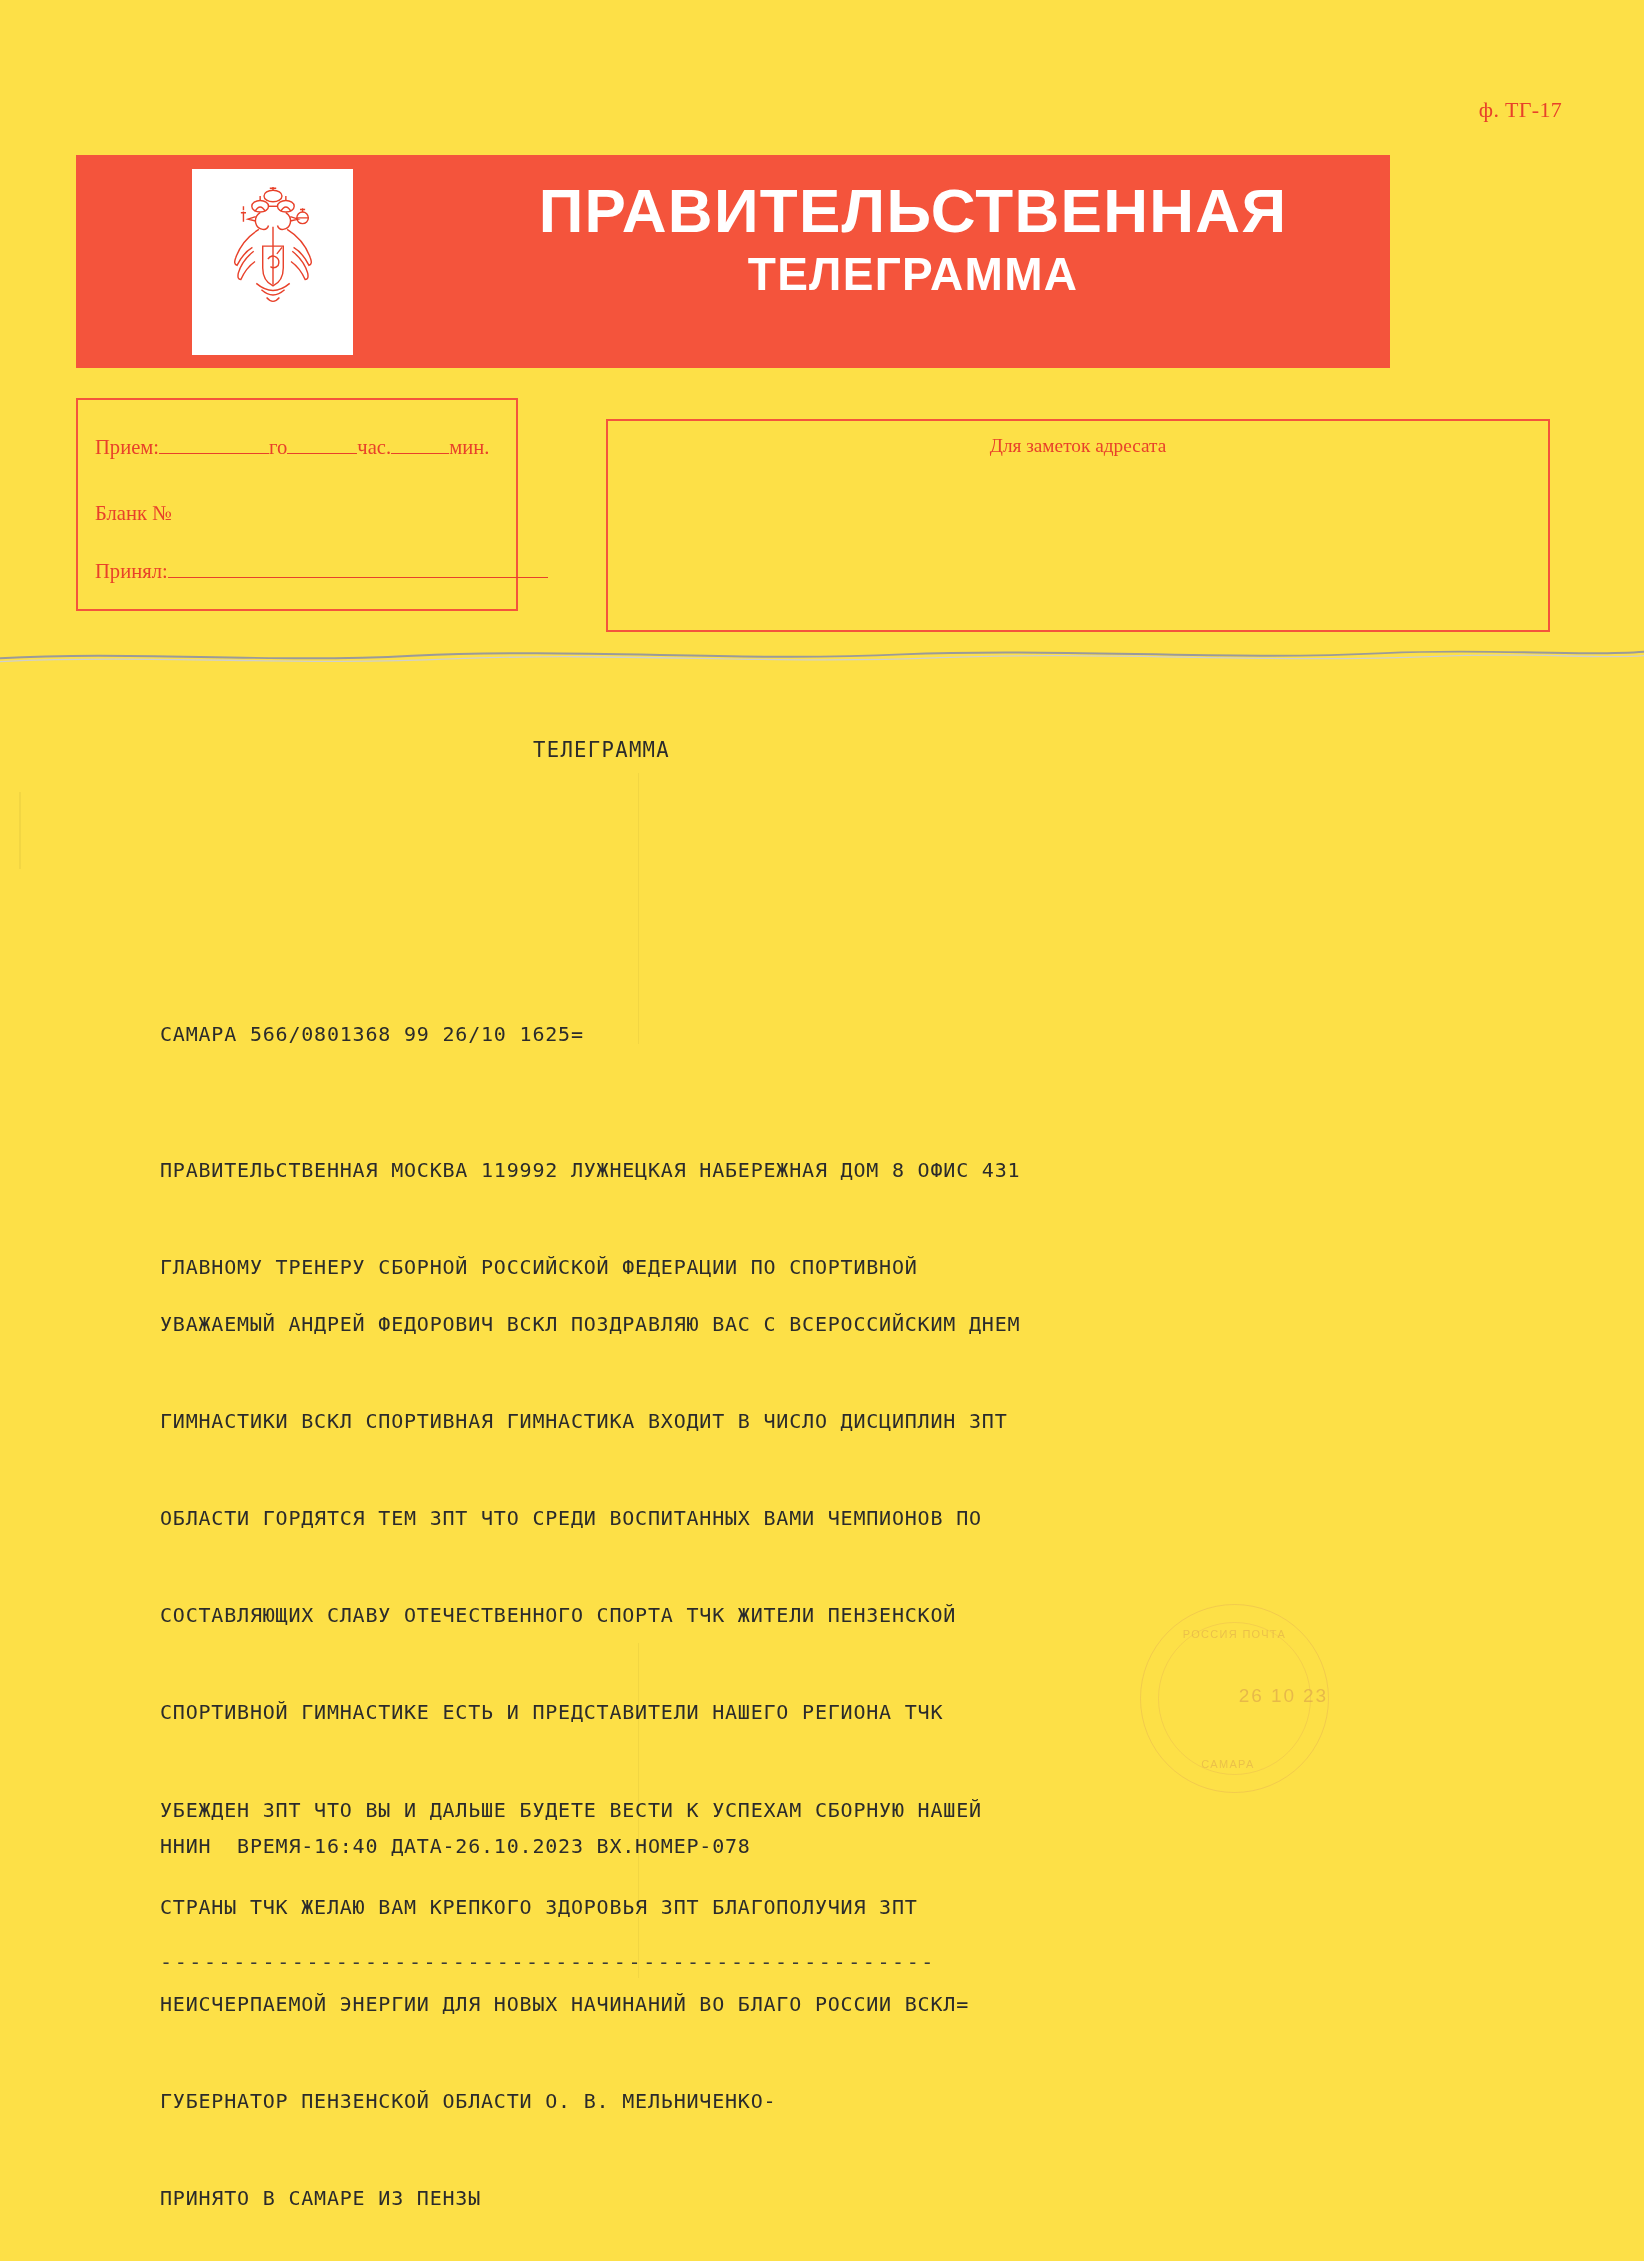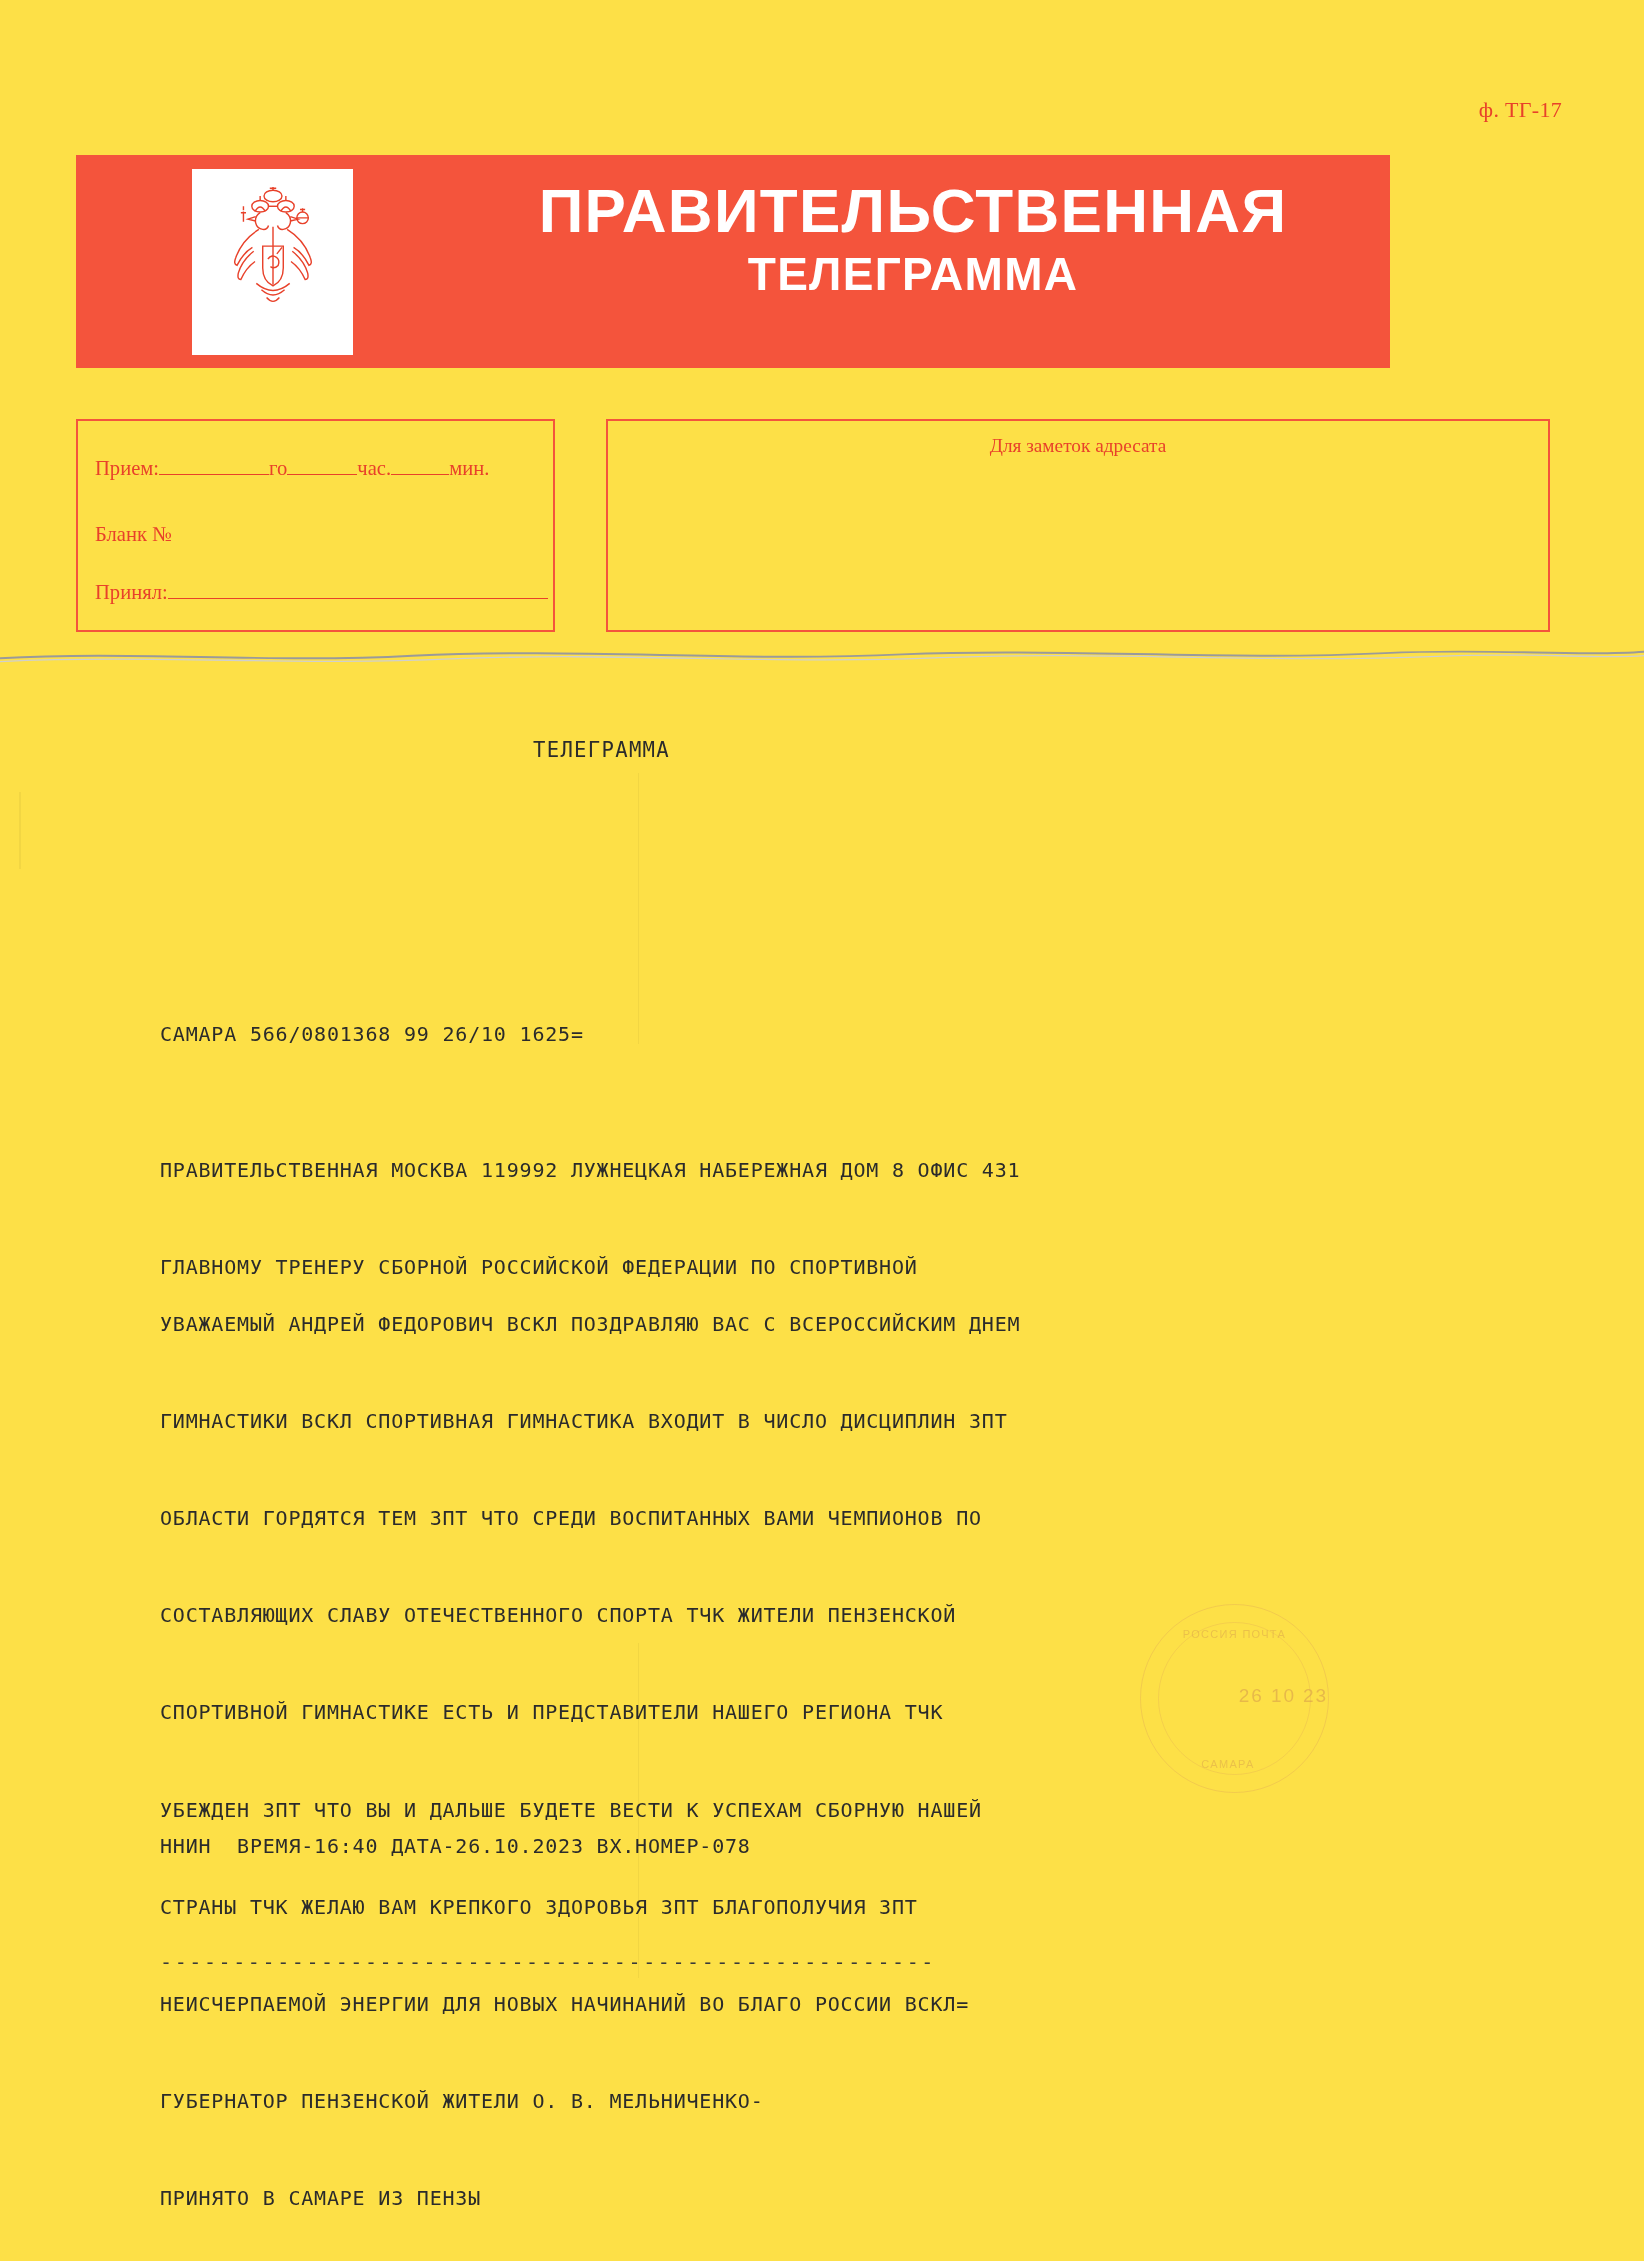--- a/index.html
+++ b/index.html
@@ -79,22 +79,22 @@
     font-weight: bold;
     letter-spacing: 1.3px;
     line-height: 1.15;
     margin-top: 5.2px;
   }
 
   
   .box-left {
     position: absolute;
     left: 76px;
-    top: 419px;
-    width: 479px;
+    top: 398px;
+    width: 442px;
     height: 213px;
     border: 2.6px solid #f4543c;
     box-sizing: border-box;
   }
   .box-right {
     position: absolute;
     left: 606px;
     top: 419px;
     width: 944px;
     height: 213px;
@@ -311,21 +311,21 @@
 
   <div class="typed message">
     <div>УВАЖАЕМЫЙ АНДРЕЙ ФЕДОРОВИЧ ВСКЛ ПОЗДРАВЛЯЮ ВАС С ВСЕРОССИЙСКИМ ДНЕМ</div>
     <div>ГИМНАСТИКИ ВСКЛ СПОРТИВНАЯ ГИМНАСТИКА ВХОДИТ В ЧИСЛО ДИСЦИПЛИН ЗПТ</div>
     <div>ОБЛАСТИ ГОРДЯТСЯ ТЕМ ЗПТ ЧТО СРЕДИ ВОСПИТАННЫХ ВАМИ ЧЕМПИОНОВ ПО</div>
     <div>СОСТАВЛЯЮЩИХ СЛАВУ ОТЕЧЕСТВЕННОГО СПОРТА ТЧК ЖИТЕЛИ ПЕНЗЕНСКОЙ</div>
     <div>СПОРТИВНОЙ ГИМНАСТИКЕ ЕСТЬ И ПРЕДСТАВИТЕЛИ НАШЕГО РЕГИОНА ТЧК</div>
     <div>УБЕЖДЕН ЗПТ ЧТО ВЫ И ДАЛЬШЕ БУДЕТЕ ВЕСТИ К УСПЕХАМ СБОРНУЮ НАШЕЙ</div>
     <div>СТРАНЫ ТЧК ЖЕЛАЮ ВАМ КРЕПКОГО ЗДОРОВЬЯ ЗПТ БЛАГОПОЛУЧИЯ ЗПТ</div>
     <div>НЕИСЧЕРПАЕМОЙ ЭНЕРГИИ ДЛЯ НОВЫХ НАЧИНАНИЙ ВО БЛАГО РОССИИ ВСКЛ=</div>
-    <div>ГУБЕРНАТОР ПЕНЗЕНСКОЙ ЖИТЕЛИ О. В. МЕЛЬНИЧЕНКО-</div>
+    <div>ГУБЕРНАТОР ПЕНЗЕНСКОЙ ОБЛАСТИ О. В. МЕЛЬНИЧЕНКО-</div>
     <div>ПРИНЯТО В САМАРЕ ИЗ ПЕНЗЫ</div>
   </div>
 
   <div class="stamp">
     <div class="stamp-inner"></div>
     <div class="stamp-top">РОССИЯ ПОЧТА</div>
     <div class="stamp-text">26  10 23</div>
     <div class="stamp-bottom">САМАРА</div>
   </div>
 

